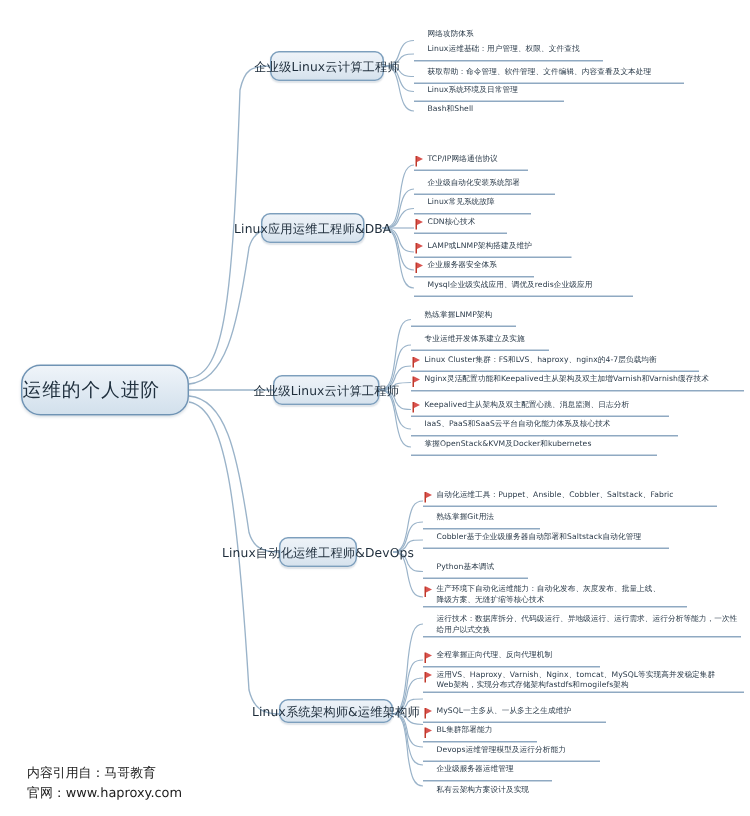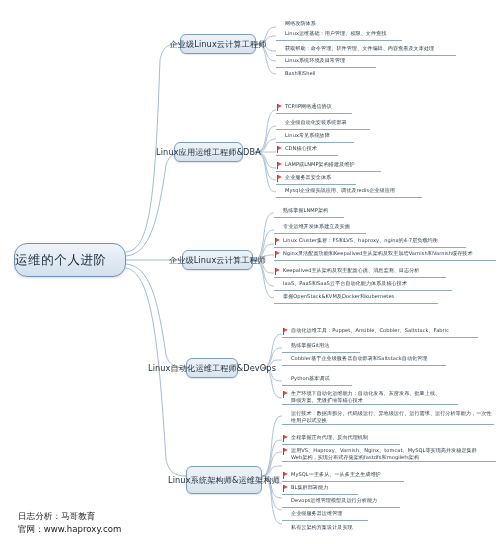--- a/index.html
+++ b/index.html
@@ -199,21 +199,21 @@
   </div>
   <div class="l1-node" style="left:174px; top:142px; width:69px; height:20px;">
     <span class="l1-label">Linux应用运维工程师&amp;DBA</span>
   </div>
   <div class="l1-node" style="left:182px; top:250px; width:71px; height:20px;">
     <span class="l1-label">企业级Linux云计算工程师</span>
   </div>
   <div class="l1-node" style="left:186px; top:358px; width:52px; height:20px;">
     <span class="l1-label">Linux自动化运维工程师&amp;DevOps</span>
   </div>
-  <div class="l1-node" style="left:186px; top:466px; width:76px; height:28px;">
+  <div class="l1-node" style="left:186px; top:466px; width:76px; height:16px;">
     <span class="l1-label">Linux系统架构师&amp;运维架构师</span>
   </div>
 
   <div class="leaf" style="left:276px; top:20px; width:70px;">
     <span class="leaf-flag noflag"></span>
     <span class="leaf-text">网络攻防体系</span>
   </div>
   <div class="leaf leaf-underline" style="left:276px; top:30px; width:126px;">
     <span class="leaf-flag noflag"></span>
     <span class="leaf-text">Linux运维基础：用户管理、权限、文件查找</span>
@@ -340,17 +340,17 @@
   <div class="leaf leaf-underline" style="left:282px; top:510px; width:86px;">
     <span class="leaf-flag noflag"></span>
     <span class="leaf-text">企业级服务器运维管理</span>
   </div>
   <div class="leaf" style="left:282px; top:524px; width:98px;">
     <span class="leaf-flag noflag"></span>
     <span class="leaf-text">私有云架构方案设计及实现</span>
   </div>
 
   <div class="footer">
-    <div class="footer-line">日志分析：马哥教育</div>
+    <div class="footer-line">内容引用自：马哥教育</div>
     <div class="footer-line">官网：www.haproxy.com</div>
   </div>
 
 </div>
 
 </body></html>

